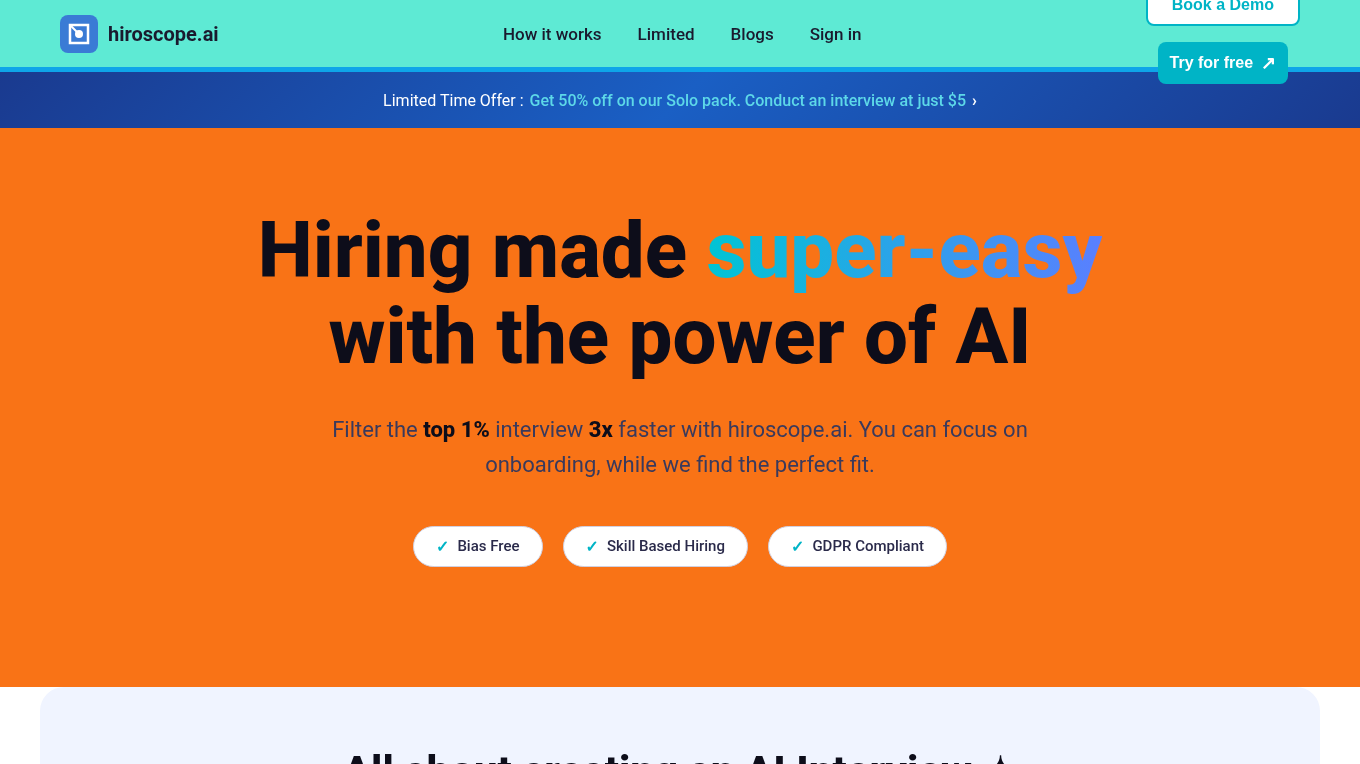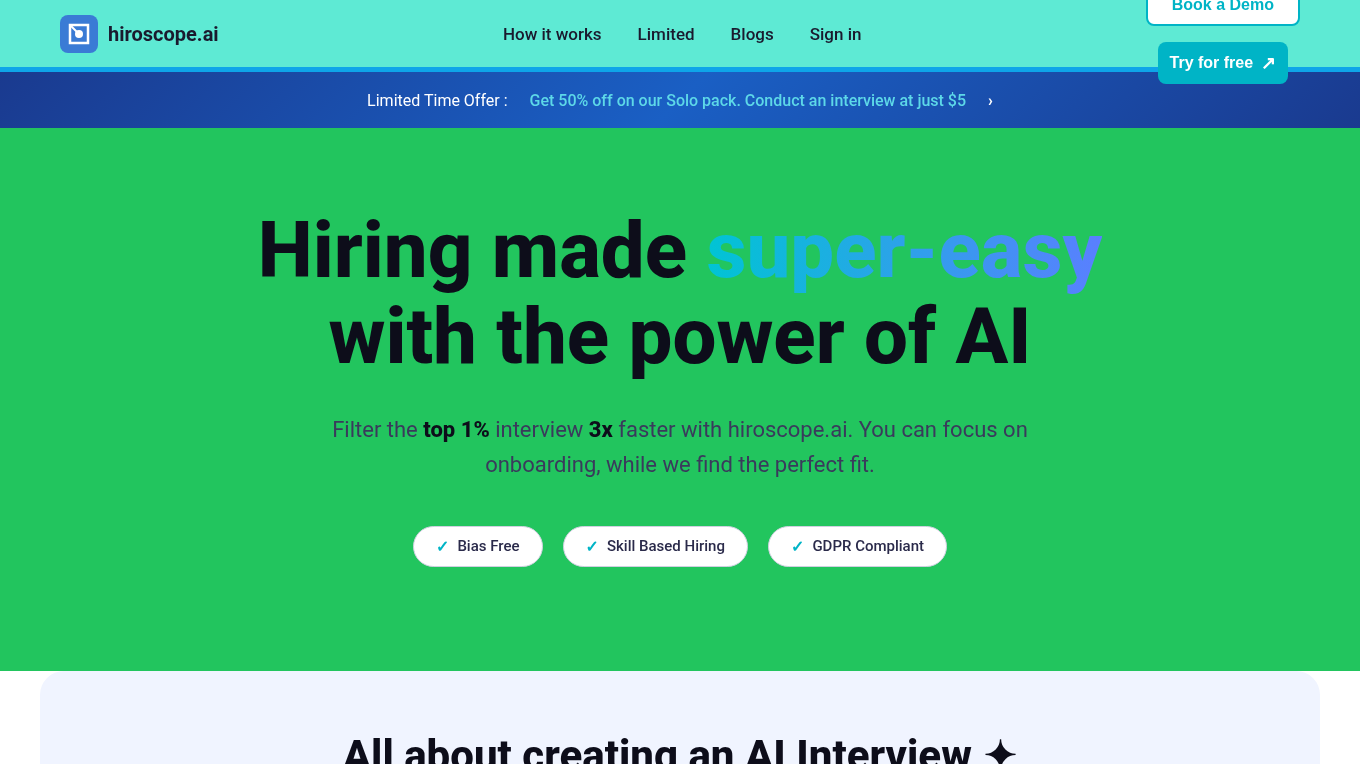--- a/index.html
+++ b/index.html
@@ -95,21 +95,21 @@
       font-weight: 700;
     }
 
     
     .banner {
       background: linear-gradient(135deg, #1a3a8f 0%, #1a5fc4 50%, #1a3a8f 100%);
       height: 56px;
       display: flex;
       align-items: center;
       justify-content: center;
-      gap: 22px;
+      gap: 6px;
     }
 
     .banner-text {
       font-size: 16px;
       color: #ffffff;
       font-weight: 400;
     }
 
     .banner-link {
       font-size: 16px;
@@ -120,23 +120,23 @@
     }
 
     .banner-chevron {
       color: #ffffff;
       font-size: 16px;
       font-weight: 700;
     }
 
     
     .hero {
-      padding: 80px 60px 44px;
+      padding: 80px 60px 60px;
       text-align: center;
-      background: #22c55e;
+      background: #f97316;
     }
 
     .hero-title {
       font-size: 78px;
       font-weight: 800;
       color: #0d0d1a;
       line-height: 1.1;
       margin-bottom: 32px;
       max-width: 1000px;
       margin-left: auto;

